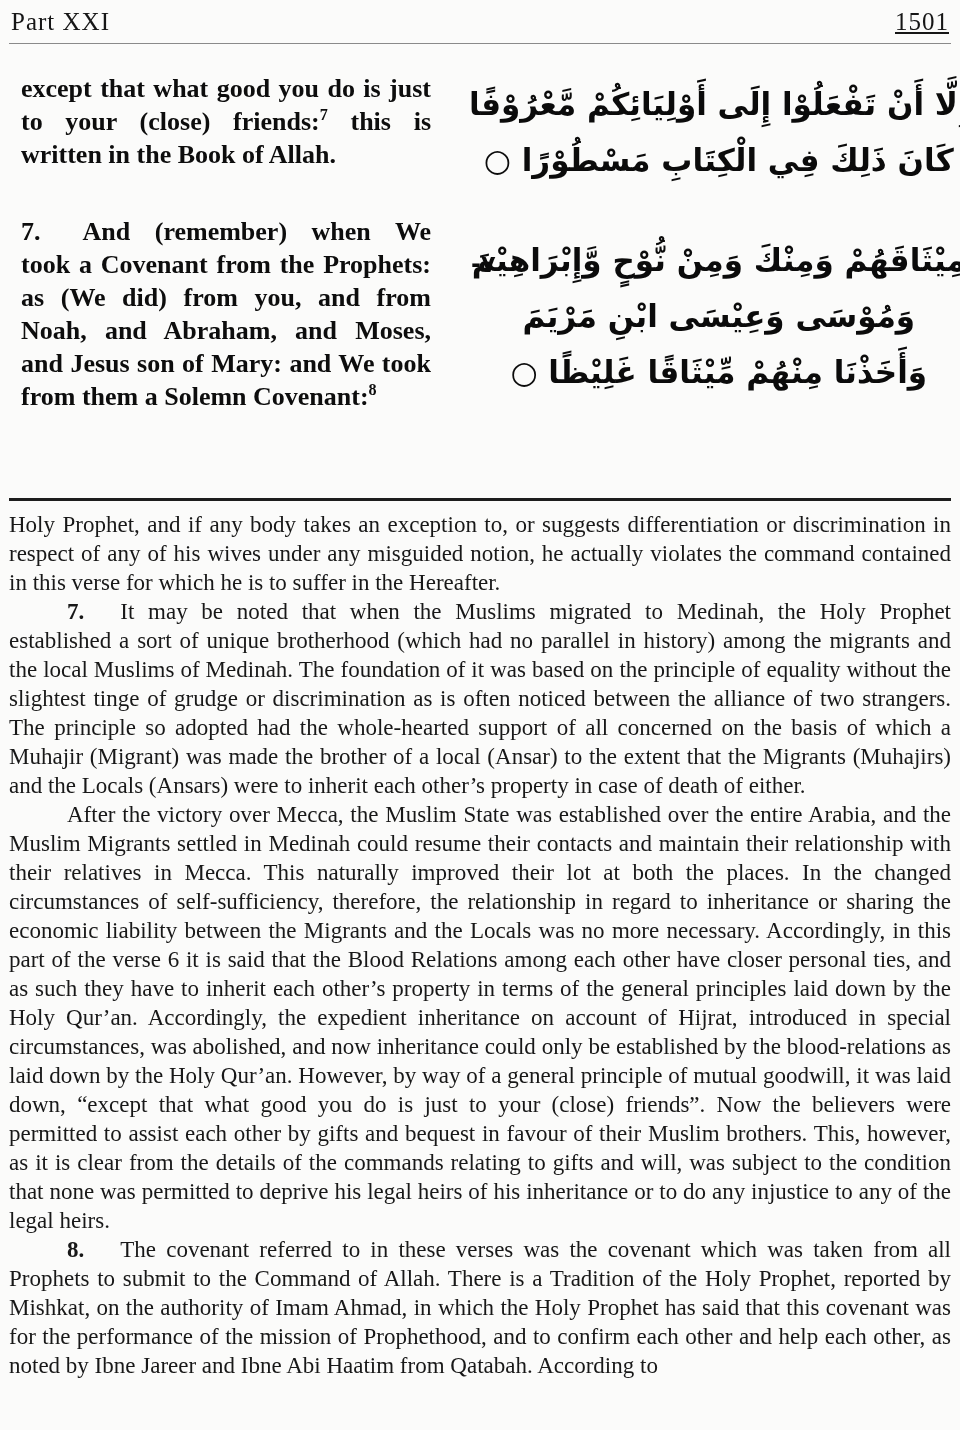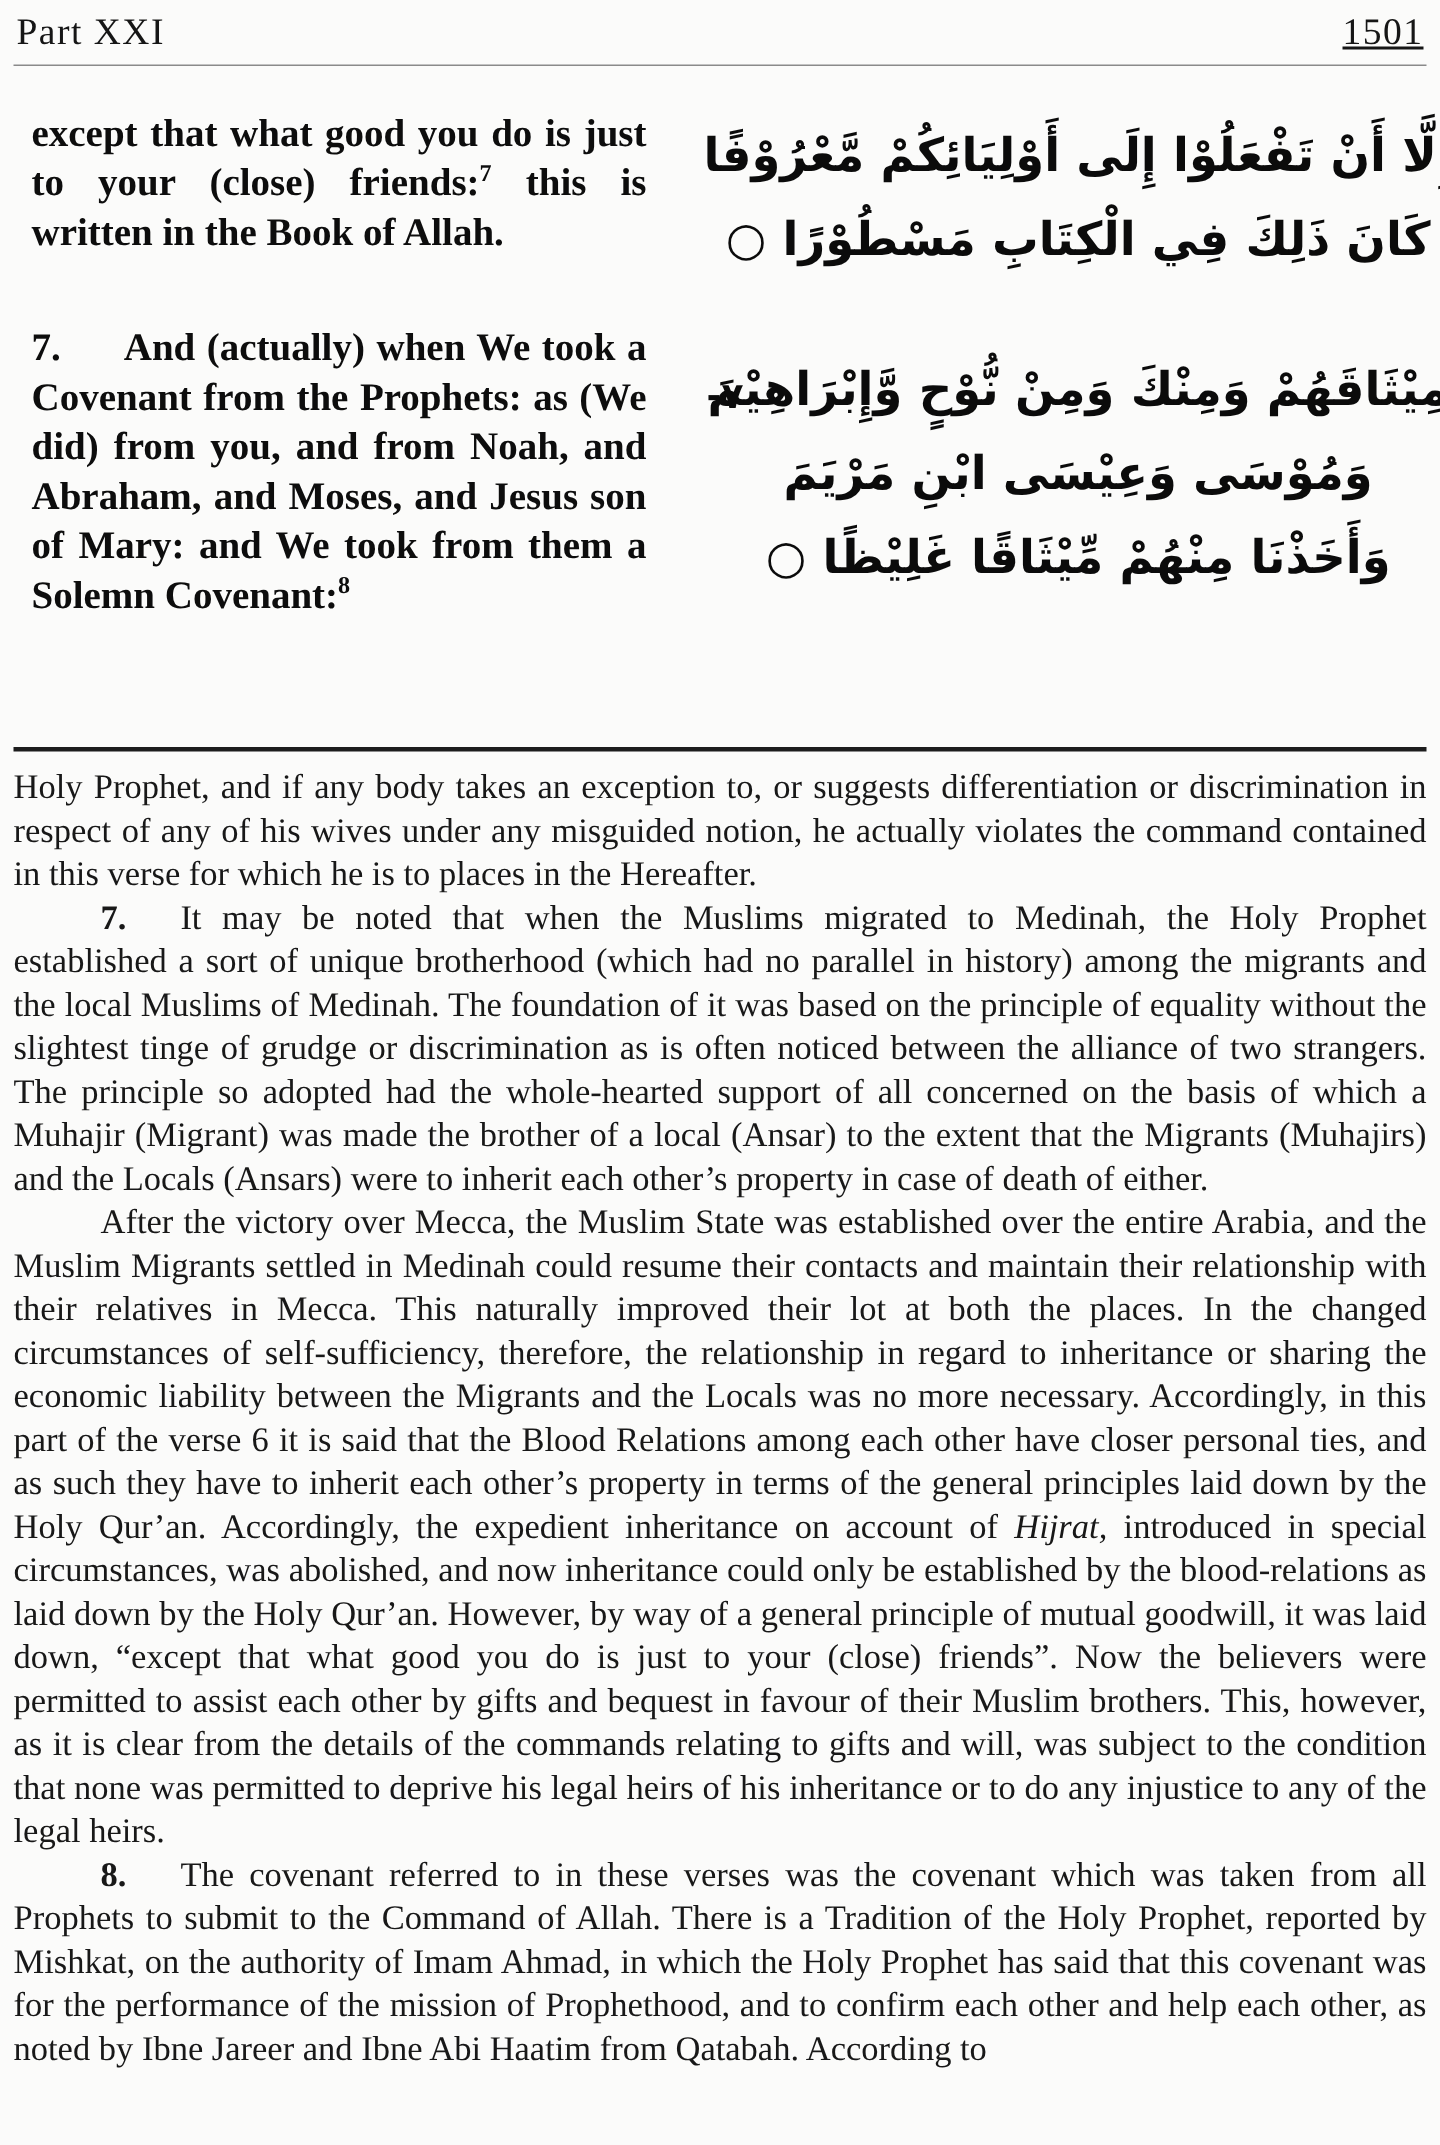--- a/index.html
+++ b/index.html
@@ -56,56 +56,56 @@
   
   .commentary {
     margin-top: 9px;
     font-size: 23px; line-height: 29px;
     text-align: justify; color: #181818;
   }
   .commentary p { margin: 0; }
   .commentary p.ind { text-indent: 58px; }
   .pnum { font-weight: bold; }
   .pgap { display: inline-block; width: 36px; }
-  .ital { font-style: italic; }
+  .ital { }
 </style>
 </head>
 <body>
 
 <div class="page">
 
   <div class="runhead">
     <span class="part">Part XXI</span>
     <span class="pageno">1501</span>
   </div>
 
   <div class="versearea">
 
     <div class="trans">
       <p class="p1"><span>except that what good you do is just to your (close) friends:</span><sup>7</sup><span> this is written in the Book of Allah.</span></p>
-      <p class="p2"><span class="vnum">7.</span><span class="vnum-gap"></span><span>And (actually) when We took a Covenant from the Prophets: as (We did) from you, and from Noah, and Abraham, and Moses, and Jesus son of Mary: and We took from them a Solemn Covenant:</span><sup>8</sup></p>
+      <p class="p2"><span class="vnum">7.</span><span class="vnum-gap"></span><span>And (remember) when We took a Covenant from the Prophets: as (We did) from you, and from Noah, and Abraham, and Moses, and Jesus son of Mary: and We took from them a Solemn Covenant:</span><sup>8</sup></p>
     </div>
 
     <div class="arabic">
       <div class="blk1">
         <div class="aya-line">إِلَّا أَنْ تَفْعَلُوْا إِلَى أَوْلِيَائِكُمْ مَّعْرُوْفًا</div>
         <div class="aya-line">كَانَ ذَلِكَ فِي الْكِتَابِ مَسْطُوْرًا ○</div>
       </div>
       <div class="blk2">
         <div class="aya-line with-marker"><span class="aya-marker">٧-</span></div>
         <div class="aya-line">مِيْثَاقَهُمْ وَمِنْكَ وَمِنْ نُّوْحٍ وَّإِبْرَاهِيْمَ</div>
         <div class="aya-line">وَمُوْسَى وَعِيْسَى ابْنِ مَرْيَمَ</div>
         <div class="aya-line">وَأَخَذْنَا مِنْهُمْ مِّيْثَاقًا غَلِيْظًا ○</div>
       </div>
     </div>
 
   </div>
 
   <div class="divider"></div>
 
   <div class="commentary">
-    <p>Holy Prophet, and if any body takes an exception to, or suggests differentiation or discrimination in respect of any of his wives under any misguided notion, he actually violates the command contained in this verse for which he is to places in the Hereafter.</p>
+    <p>Holy Prophet, and if any body takes an exception to, or suggests differentiation or discrimination in respect of any of his wives under any misguided notion, he actually violates the command contained in this verse for which he is to suffer in the Hereafter.</p>
     <p class="ind"><span class="pnum">7.</span><span class="pgap"></span><span>It may be noted that when the Muslims migrated to Medinah, the Holy Prophet established a sort of unique brotherhood (which had no parallel in history) among the migrants and the local Muslims of Medinah. The foundation of it was based on the principle of equality without the slightest tinge of grudge or discrimination as is often noticed between the alliance of two strangers. The principle so adopted had the whole-hearted support of all concerned on the basis of which a Muhajir (Migrant) was made the brother of a local (Ansar) to the extent that the Migrants (Muhajirs) and the Locals (Ansars) were to inherit each other’s property in case of death of either.</span></p>
     <p class="ind"><span>After the victory over Mecca, the Muslim State was established over the entire Arabia, and the Muslim Migrants settled in Medinah could resume their contacts and maintain their relationship with their relatives in Mecca. This naturally improved their lot at both the places. In the changed circumstances of self-sufficiency, therefore, the relationship in regard to inheritance or sharing the economic liability between the Migrants and the Locals was no more necessary. Accordingly, in this part of the verse 6 it is said that the Blood Relations among each other have closer personal ties, and as such they have to inherit each other’s property in terms of the general principles laid down by the Holy Qur’an. Accordingly, the expedient inheritance on account of </span><span class="ital">Hijrat,</span><span> introduced in special circumstances, was abolished, and now inheritance could only be established by the blood-relations as laid down by the Holy Qur’an. However, by way of a general principle of mutual goodwill, it was laid down, “except that what good you do is just to your (close) friends”. Now the believers were permitted to assist each other by gifts and bequest in favour of their Muslim brothers. This, however, as it is clear from the details of the commands relating to gifts and will, was subject to the condition that none was permitted to deprive his legal heirs of his inheritance or to do any injustice to any of the legal heirs.</span></p>
     <p class="ind"><span class="pnum">8.</span><span class="pgap"></span><span>The covenant referred to in these verses was the covenant which was taken from all Prophets to submit to the Command of Allah. There is a Tradition of the Holy Prophet, reported by Mishkat, on the authority of Imam Ahmad, in which the Holy Prophet has said that this covenant was for the performance of the mission of Prophethood, and to confirm each other and help each other, as noted by Ibne Jareer and Ibne Abi Haatim from Qatabah. According to</span></p>
   </div>
 
 </div>
 
 </body></html>

